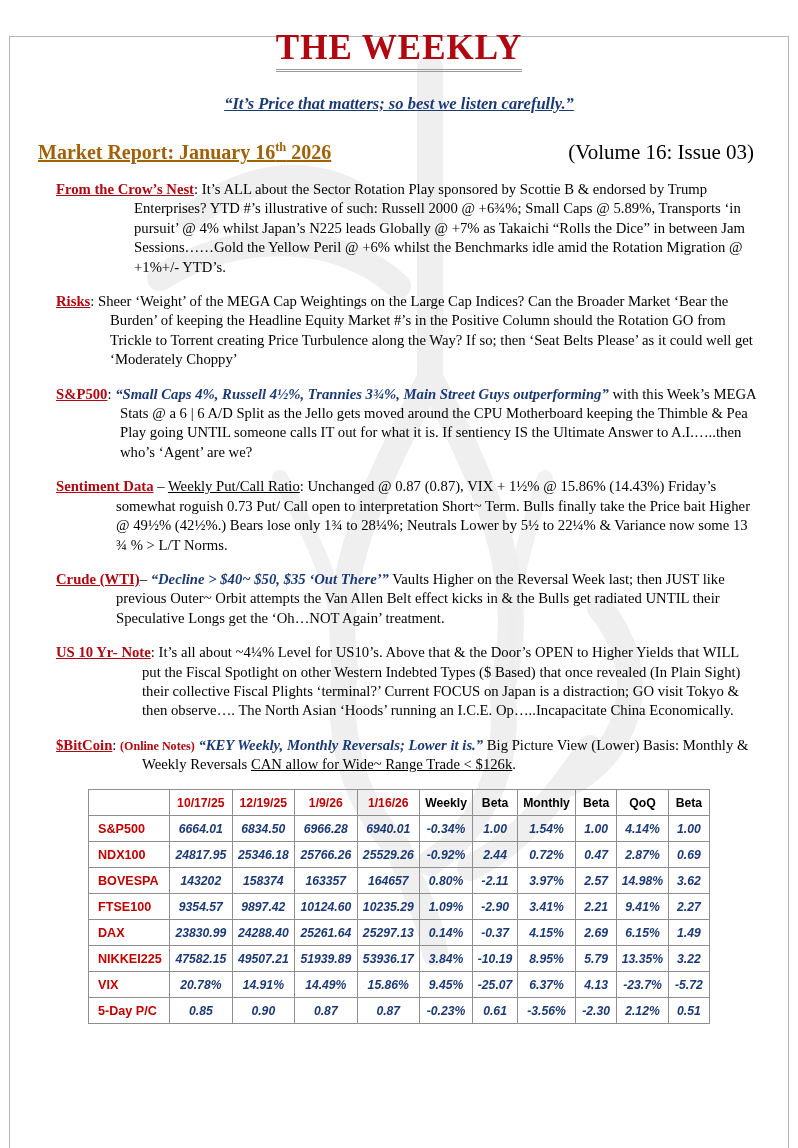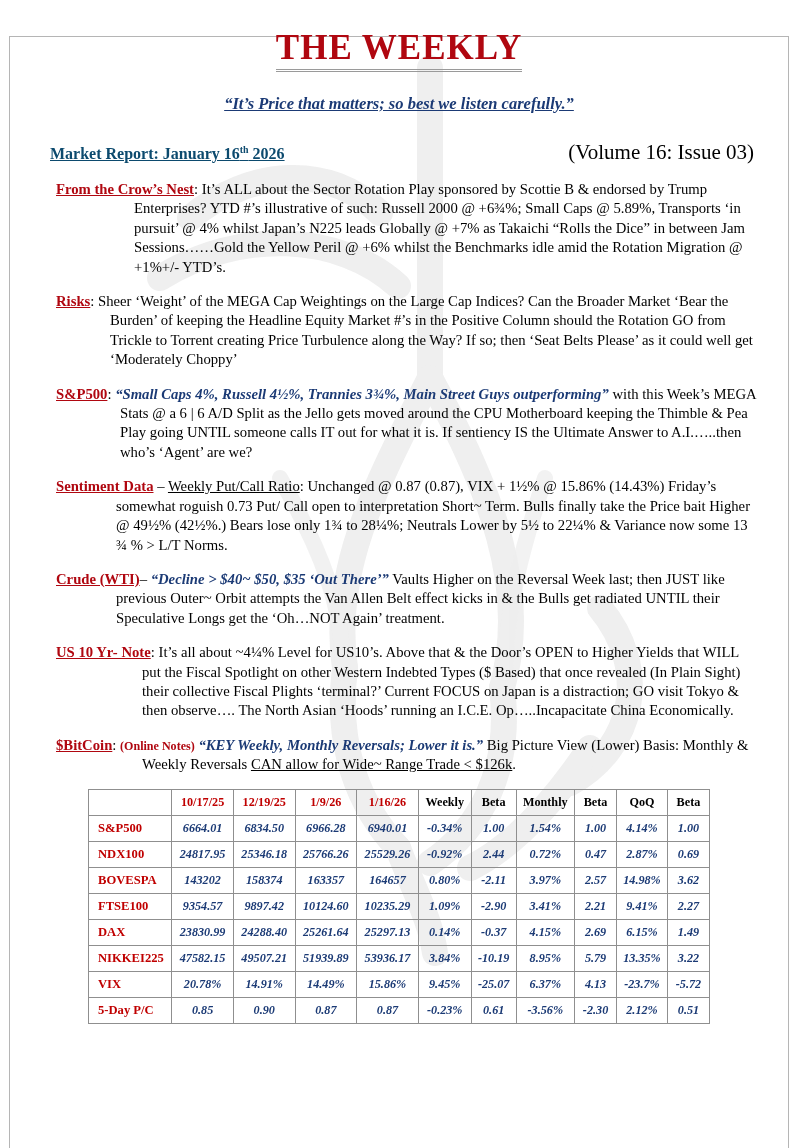--- a/index.html
+++ b/index.html
@@ -70,25 +70,24 @@
     font-weight: bold;
     text-decoration: underline;
   }
   .report-line {
     margin: 26px 0 0 0;
     display: flex;
     align-items: baseline;
     justify-content: space-between;
   }
   .report-title {
-    font-size: 16px;
+    font-size: 20px;
     font-weight: bold;
     text-decoration: underline;
-    color: #0c4a6e;
-    margin-left: 12px;
+    color: #a16207;
   }
   .report-title sup { font-size: 0.62em; }
   .volume {
     font-size: 21px;
     color: #000;
     padding-right: 6px;
   }
 
   .section {
     margin-top: 15px;
@@ -141,21 +140,21 @@
     font-size: 19px;
     font-weight: bold;
     text-decoration: underline;
     color: #000;
   }
 
   table.snapshot {
     margin: 0 auto;
     border-collapse: collapse;
     width: 622px;
-    font-family: Liberation Serif, serif;
+    font-family: Liberation Sans, sans-serif;
     background: transparent;
   }
   table.snapshot td, table.snapshot th {
     border: 1px solid #8f8f8f;
     text-align: center;
     vertical-align: middle;
     height: 25px;
     font-size: 12.2px;
     padding: 0 2px;
   }

